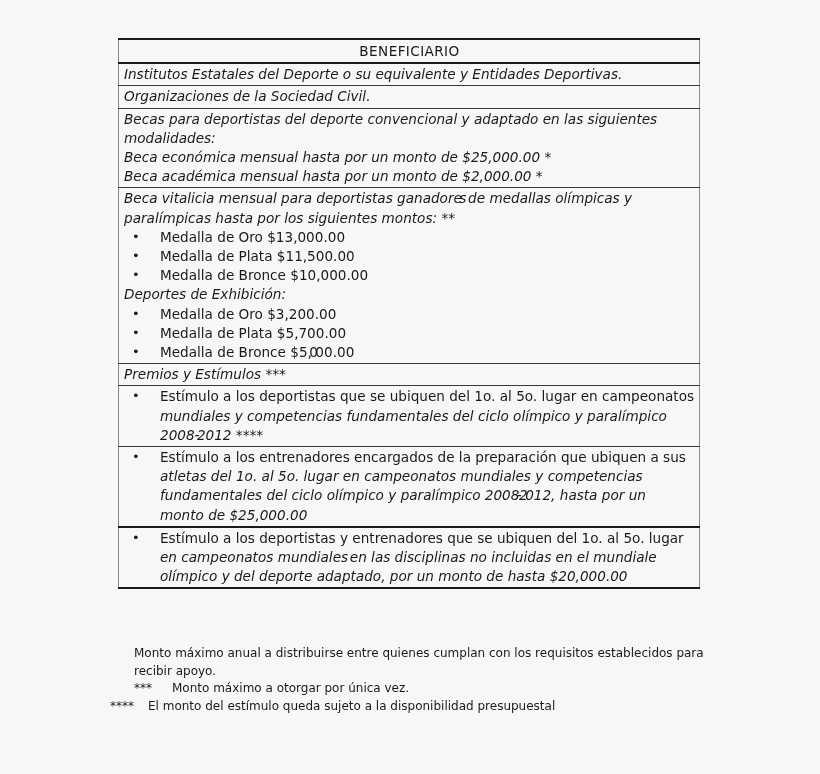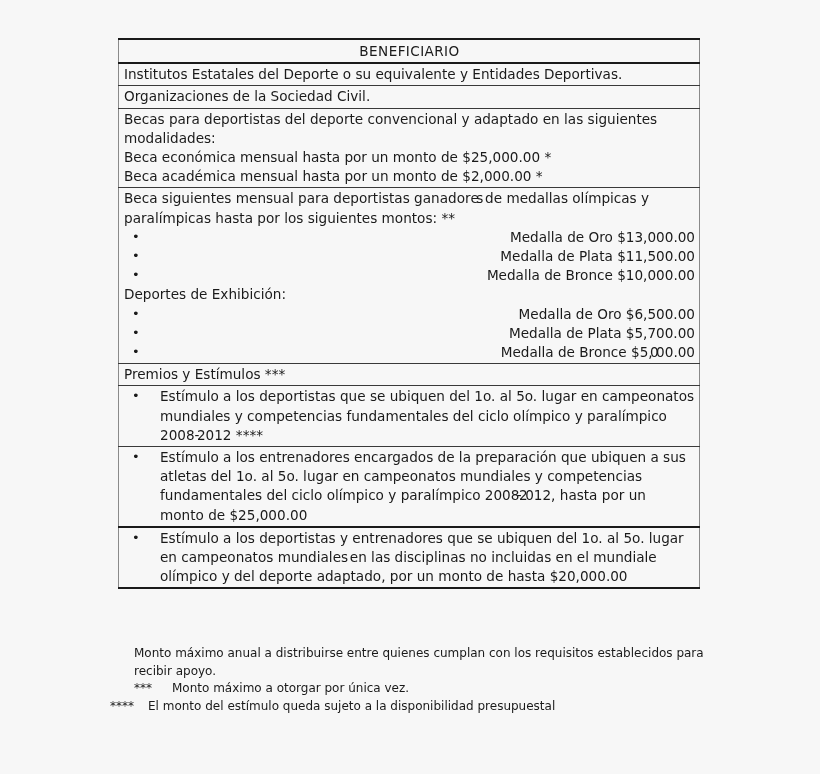--- a/index.html
+++ b/index.html
@@ -49,32 +49,32 @@
   .cell-head {
     text-align: center;
     font-size: 15px;
     letter-spacing: 0.4px;
     padding-top: 2px !important;
     padding-bottom: 1px !important;
   }
   .line {
     white-space: nowrap;
     overflow: hidden;
+    font-style: italic;
   }
   .squish2 {
     display: inline-block;
     letter-spacing: -2.6px;
     white-space: nowrap;
   }
 
   ul.bl {
     margin: 0;
     padding: 0;
     list-style: none;
-    text-align: right;
   }
   ul.bl > li {
     position: relative;
     padding-left: 36px;
     white-space: nowrap;
     overflow: hidden;
   }
   ul.bl > li::before {
     content: "\2022";
     position: absolute;
@@ -154,34 +154,34 @@
           <div class="line">Becas para deportistas del deporte convencional y adaptado en las siguientes</div>
           <div class="line">modalidades:</div>
           <div class="line">Beca económica mensual hasta por un monto de $25,000.00 *</div>
           <div class="line">Beca académica mensual hasta por un monto de $2,000.00 *</div>
         </td>
       </tr>
 
       <tr>
         <td>
           <div class="line">
-            <span>Beca siguientes mensual para deportistas ganador</span><span class="squish2">es</span><span> de medallas olímpicas y</span>
+            <span>Beca vitalicia mensual para deportistas ganador</span><span class="squish2">es</span><span> de medallas olímpicas y</span>
           </div>
           <div class="line">paralímpicas hasta por los siguientes montos: **</div>
 
           <ul class="bl">
             <li>Medalla de Oro $13,000.00</li>
             <li>Medalla de Plata $11,500.00</li>
             <li>Medalla de Bronce $10,000.00</li>
           </ul>
 
           <div class="line">Deportes de Exhibición:</div>
 
           <ul class="bl">
-            <li>Medalla de Oro $6,500.00</li>
+            <li>Medalla de Oro $3,200.00</li>
             <li>Medalla de Plata $5,700.00</li>
             <li>
               <span>Medalla de Bronce $5</span><span class="squish2">,0</span><span>00.00</span>
             </li>
           </ul>
         </td>
       </tr>
 
       <tr>
         <td>

